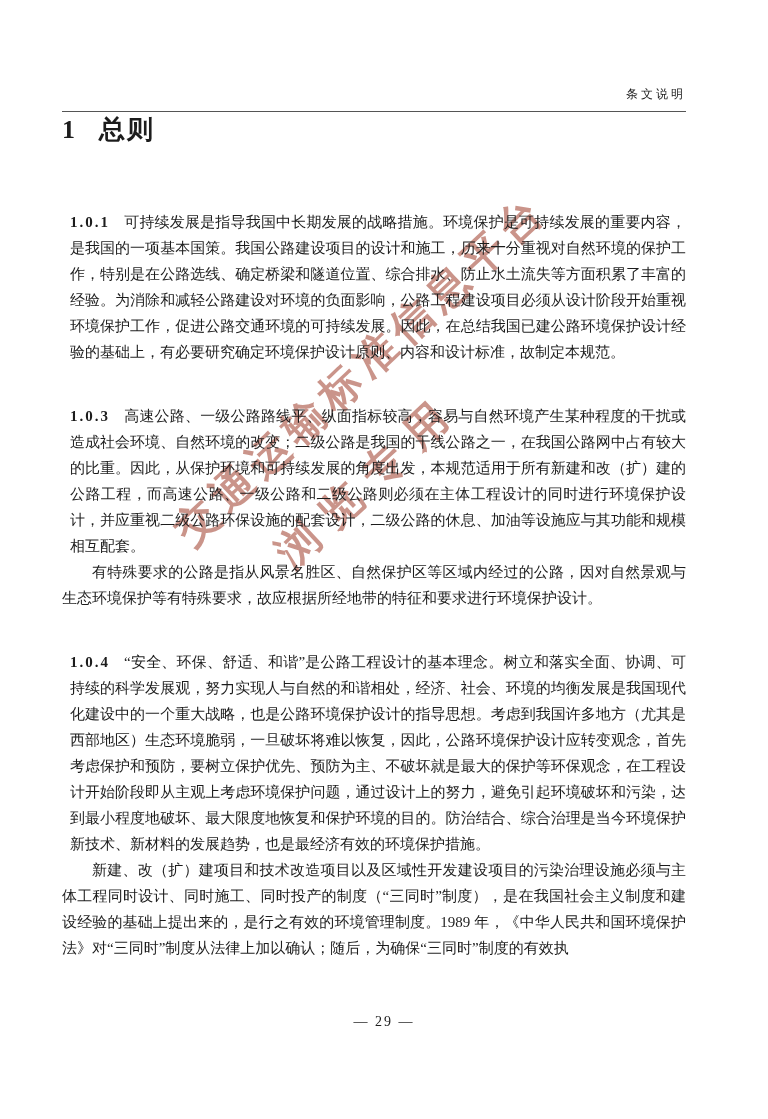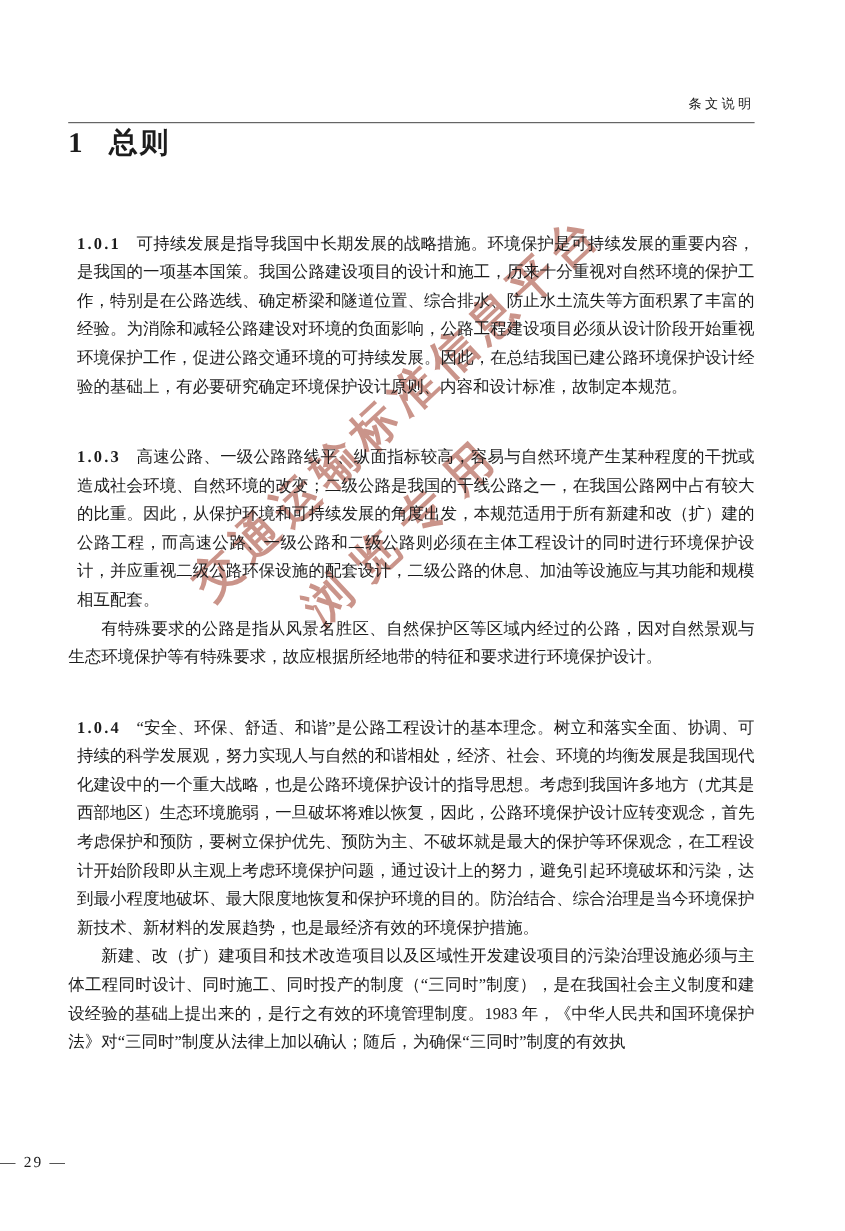--- a/index.html
+++ b/index.html
@@ -72,23 +72,23 @@
     margin-top:30px;
     position:relative;
     left:-70px;
     white-space:nowrap;
   }
   .footer{
     position:absolute;
     z-index:2;
     top:1014px;left:0;
     width:100%;
+    text-align:center;
     font-size:14px;
     letter-spacing:2px;
-    margin-top:36px;
   }
 </style>
 </head>
 <body>
 
 <div class="page">
 
   <div class="watermark">
     <div class="wm-line1">交通运输标准信息平台</div>
     <div class="wm-line2">浏览专用</div>
@@ -111,21 +111,21 @@
         <p class="clause"><span class="clause-num">1.0.1</span><span>可持续发展是指导我国中长期发展的战略措施。环境保护是可持续发展的重要内容，是我国的一项基本国策。我国公路建设项目的设计和施工，历来十分重视对自然环境的保护工作，特别是在公路选线、确定桥梁和隧道位置、综合排水、防止水土流失等方面积累了丰富的经验。为消除和减轻公路建设对环境的负面影响，公路工程建设项目必须从设计阶段开始重视环境保护工作，促进公路交通环境的可持续发展。因此，在总结我国已建公路环境保护设计经验的基础上，有必要研究确定环境保护设计原则、内容和设计标准，故制定本规范。</span></p>
       </div>
 
       <div class="section">
         <p class="clause"><span class="clause-num">1.0.3</span><span>高速公路、一级公路路线平、纵面指标较高，容易与自然环境产生某种程度的干扰或造成社会环境、自然环境的改变；二级公路是我国的干线公路之一，在我国公路网中占有较大的比重。因此，从保护环境和可持续发展的角度出发，本规范适用于所有新建和改（扩）建的公路工程，而高速公路、一级公路和二级公路则必须在主体工程设计的同时进行环境保护设计，并应重视二级公路环保设施的配套设计，二级公路的休息、加油等设施应与其功能和规模相互配套。</span></p>
         <p class="para">有特殊要求的公路是指从风景名胜区、自然保护区等区域内经过的公路，因对自然景观与生态环境保护等有特殊要求，故应根据所经地带的特征和要求进行环境保护设计。</p>
       </div>
 
       <div class="section">
         <p class="clause"><span class="clause-num">1.0.4</span><span>“安全、环保、舒适、和谐”是公路工程设计的基本理念。树立和落实全面、协调、可持续的科学发展观，努力实现人与自然的和谐相处，经济、社会、环境的均衡发展是我国现代化建设中的一个重大战略，也是公路环境保护设计的指导思想。考虑到我国许多地方（尤其是西部地区）生态环境脆弱，一旦破坏将难以恢复，因此，公路环境保护设计应转变观念，首先考虑保护和预防，要树立保护优先、预防为主、不破坏就是最大的保护等环保观念，在工程设计开始阶段即从主观上考虑环境保护问题，通过设计上的努力，避免引起环境破坏和污染，达到最小程度地破坏、最大限度地恢复和保护环境的目的。防治结合、综合治理是当今环境保护新技术、新材料的发展趋势，也是最经济有效的环境保护措施。</span></p>
-        <p class="para">新建、改（扩）建项目和技术改造项目以及区域性开发建设项目的污染治理设施必须与主体工程同时设计、同时施工、同时投产的制度（“三同时”制度），是在我国社会主义制度和建设经验的基础上提出来的，是行之有效的环境管理制度。1983 年，《中华人民共和国环境保护法》对“三同时”制度从法律上加以确认；随后，为确保“三同时”制度的有效执</p>
+        <p class="para">新建、改（扩）建项目和技术改造项目以及区域性开发建设项目的污染治理设施必须与主体工程同时设计、同时施工、同时投产的制度（“三同时”制度），是在我国社会主义制度和建设经验的基础上提出来的，是行之有效的环境管理制度。1989 年，《中华人民共和国环境保护法》对“三同时”制度从法律上加以确认；随后，为确保“三同时”制度的有效执</p>
       </div>
 
     </div>
   </div>
 
   <div class="footer">
     <span>— 29 —</span>
   </div>
 
 </div>

